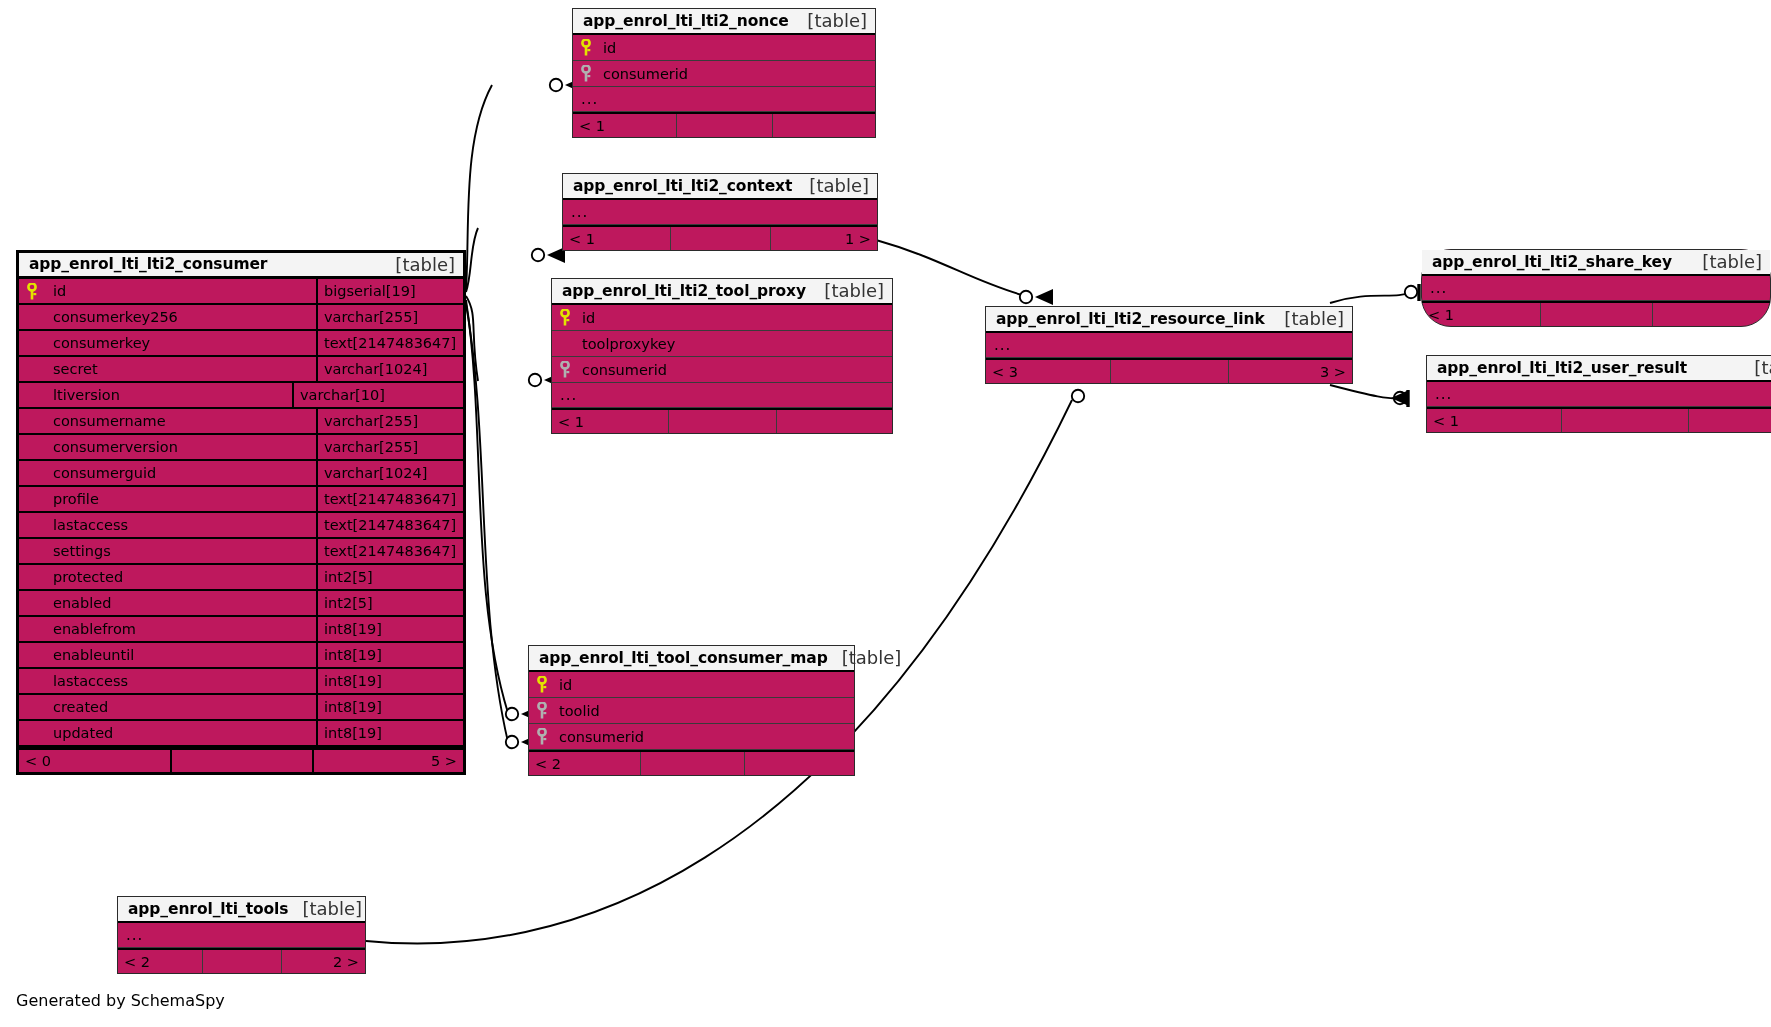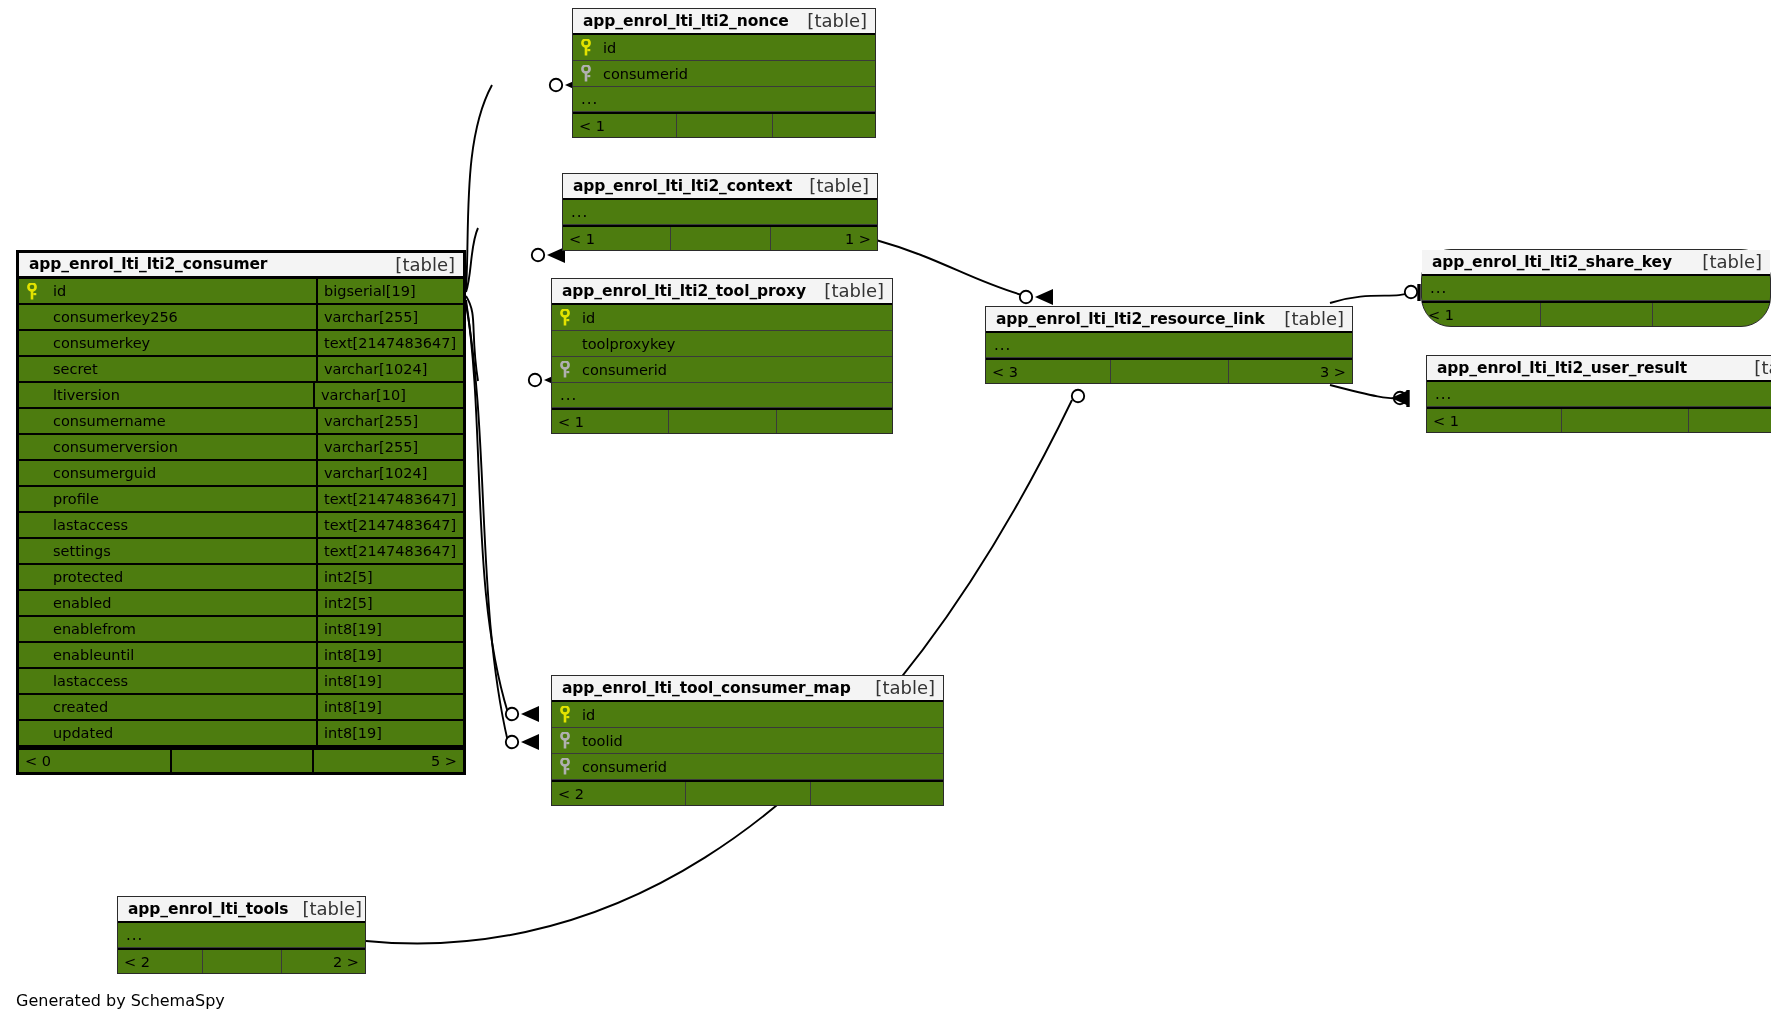--- a/index.html
+++ b/index.html
@@ -24,21 +24,21 @@
     left: 0;
     top: 0;
     width: 1771px;
     height: 1027px;
     pointer-events: none;
   }
 
   
   .tbl {
     position: absolute;
-    background: #4d7c0f;
+    background: #be185d;
     border: 1px solid #2b2b2b;
     box-sizing: border-box;
     z-index: 5;
   }
   .tbl.thick {
     border: 3px solid #000000;
   }
   .tbl-title {
     display: flex;
     align-items: center;
@@ -298,21 +298,21 @@
       <span class="cell-type" style="width:147px;">text[2147483647]</span>
     </div>
     <div class="row">
       <span class="keyslot"></span>
       <span class="cell-name">secret</span>
       <span class="cell-type" style="width:147px;">varchar[1024]</span>
     </div>
     <div class="row">
       <span class="keyslot"></span>
       <span class="cell-name">ltiversion</span>
-      <span class="cell-type" style="width:150px;">varchar[10]</span>
+      <span class="cell-type" style="width:171px;">varchar[10]</span>
     </div>
     <div class="row">
       <span class="keyslot"></span>
       <span class="cell-name">consumername</span>
       <span class="cell-type" style="width:147px;">varchar[255]</span>
     </div>
     <div class="row">
       <span class="keyslot"></span>
       <span class="cell-name">consumerversion</span>
       <span class="cell-type" style="width:147px;">varchar[255]</span>
@@ -449,21 +449,21 @@
       <span class="tbl-tag">[table]</span>
     </div>
     <div class="row-ellipsis">...</div>
     <div class="foot">
       <span class="foot-cell foot-left">&lt; 1</span>
       <span class="foot-cell foot-mid"></span>
       <span class="foot-cell foot-right"></span>
     </div>
   </div>
 
-  <div class="tbl" style="left:551px; top:645px; width:393px;margin-top:30px;">
+  <div class="tbl" style="left:528px; top:645px; width:327px;">
     <div class="tbl-title">
       <span class="tbl-name">app_enrol_lti_tool_consumer_map</span>
       <span class="tbl-tag">[table]</span>
     </div>
     <div class="row">
       <span class="keyslot">
         <svg class="key-icon" width="12" height="17" viewBox="0 0 12 17">
             <circle cx="6" cy="4" r="3.6" fill="none" stroke="#e3e300" stroke-width="2.6"></circle>
             <rect x="4.7" y="6.5" width="2.6" height="10" fill="#e3e300"></rect>
             <rect x="7.3" y="10" width="3" height="2.2" fill="#e3e300"></rect>

